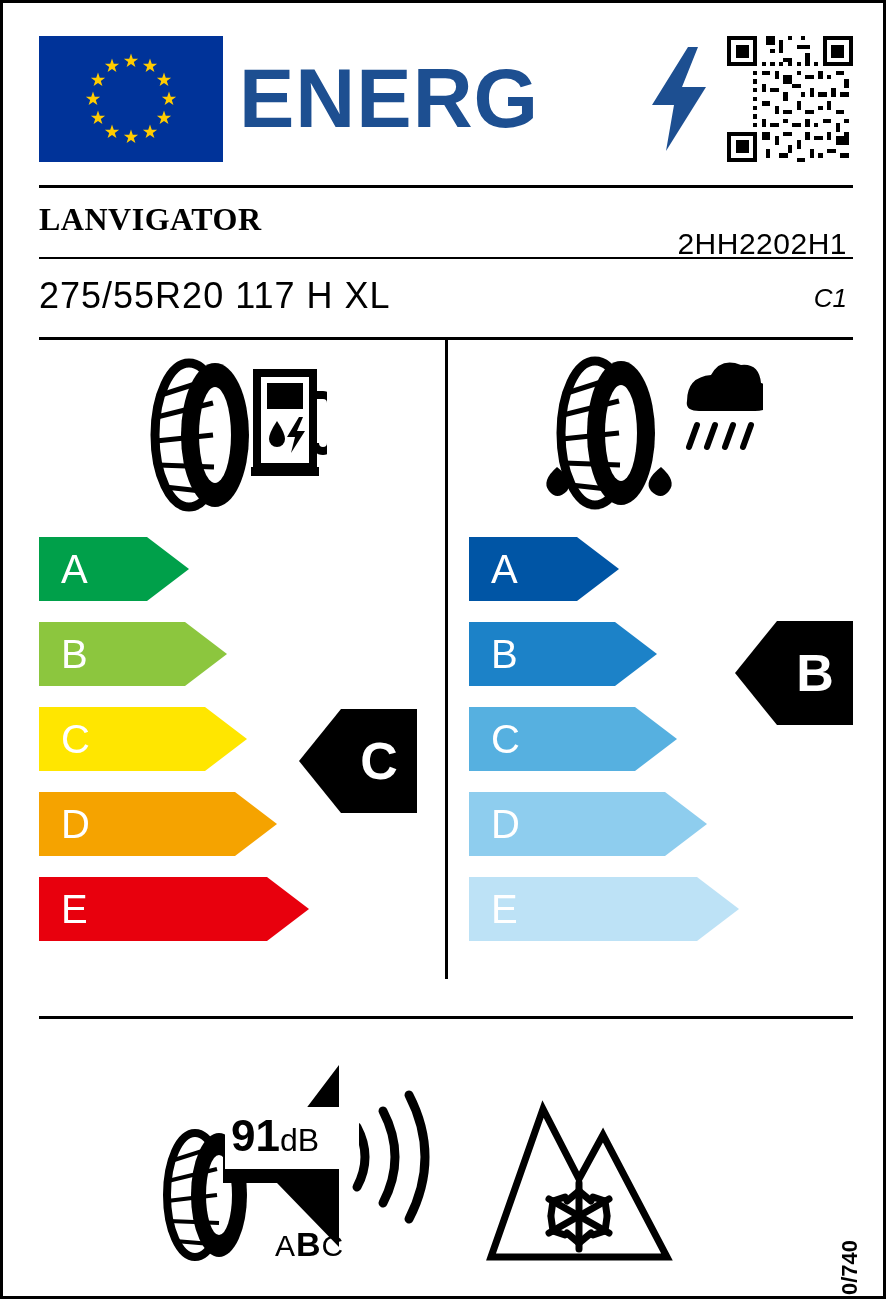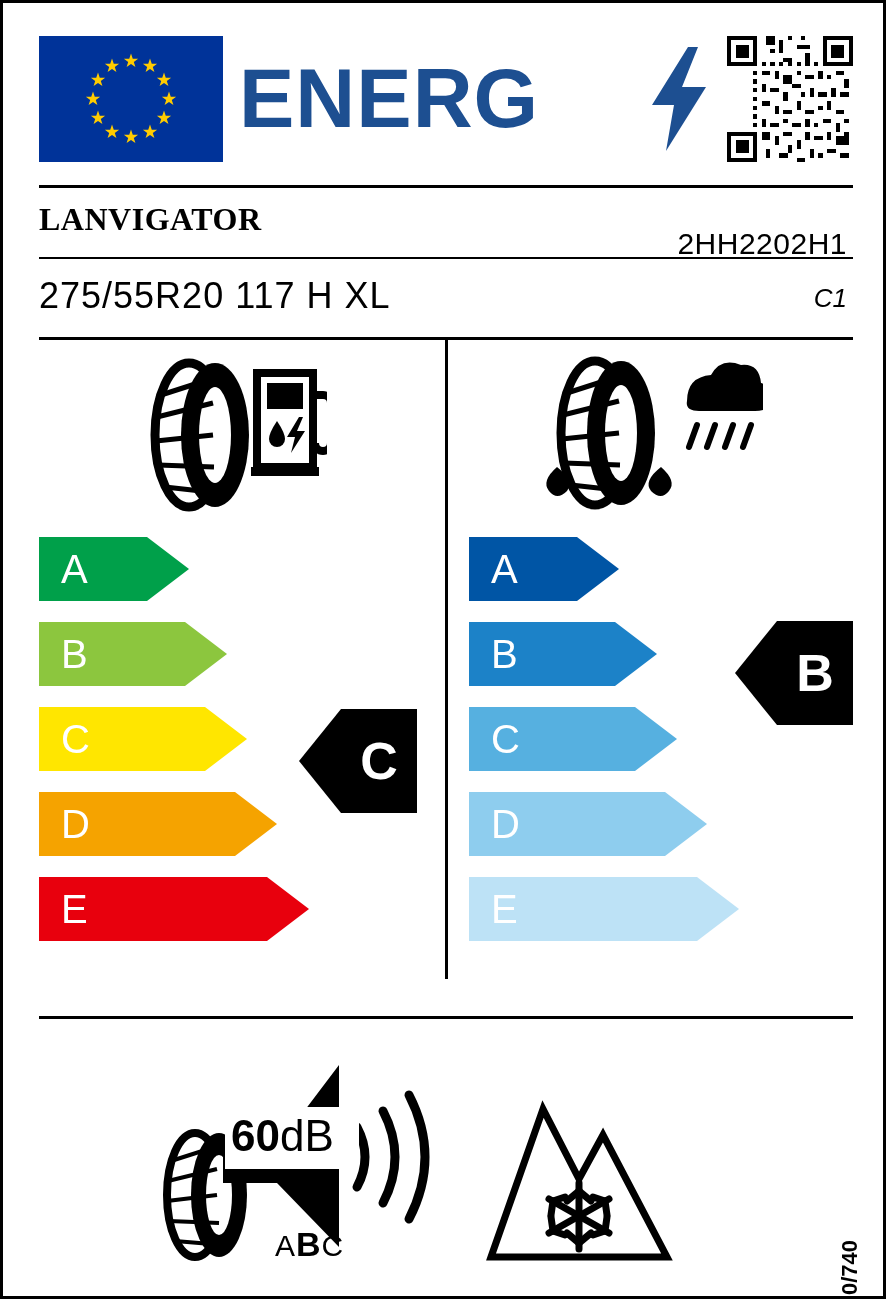--- a/index.html
+++ b/index.html
@@ -184,21 +184,21 @@
     left: 150px; top: 1040px;
     width: 330px; height: 230px;
   }
   .noise-db {
     position: absolute;
     left: 86px; top: 1108px;
     font-size: 44px;
     font-weight: bold;
   }
   .noise-db .unit {
-    font-size: 44px;
+    font-size: 32px;
     font-weight: normal;
     text-align: center;
   }
   .noise-classes {
     position: absolute;
     left: 272px; top: 1222px;
     font-size: 30px;
     letter-spacing: 1px;
   }
   .noise-classes b { font-size: 34px; }
@@ -509,21 +509,21 @@
 
     <g fill="none" stroke="#000" stroke-width="9" stroke-linecap="round">
       <path d="M204 84 q16 30 0 60"></path>
       <path d="M230 68 q24 46 0 92"></path>
       <path d="M256 52 q32 62 0 124"></path>
     </g>
   </svg>
 
   <div style="position:absolute; left:222px; top:1104px; width:134px; height:62px; background:#fff;"></div>
   <div class="noise-db" style="left:228px; top:1108px;">
-    <span>60</span><span class="unit">dB</span>
+    <span>91</span><span class="unit">dB</span>
   </div>
 
   <div class="noise-classes">
     <span>A</span><b>B</b><span>C</span>
   </div>
 
   <svg class="snow-wrap" viewBox="0 0 188 176">
     <path d="M6 170 L58 22 L94 92 L118 48 L182 170 Z" fill="none" stroke="#000" stroke-width="7"></path>
     <g stroke="#000" stroke-width="7" stroke-linecap="round">
       <line x1="94" y1="96" x2="94" y2="162"></line>

